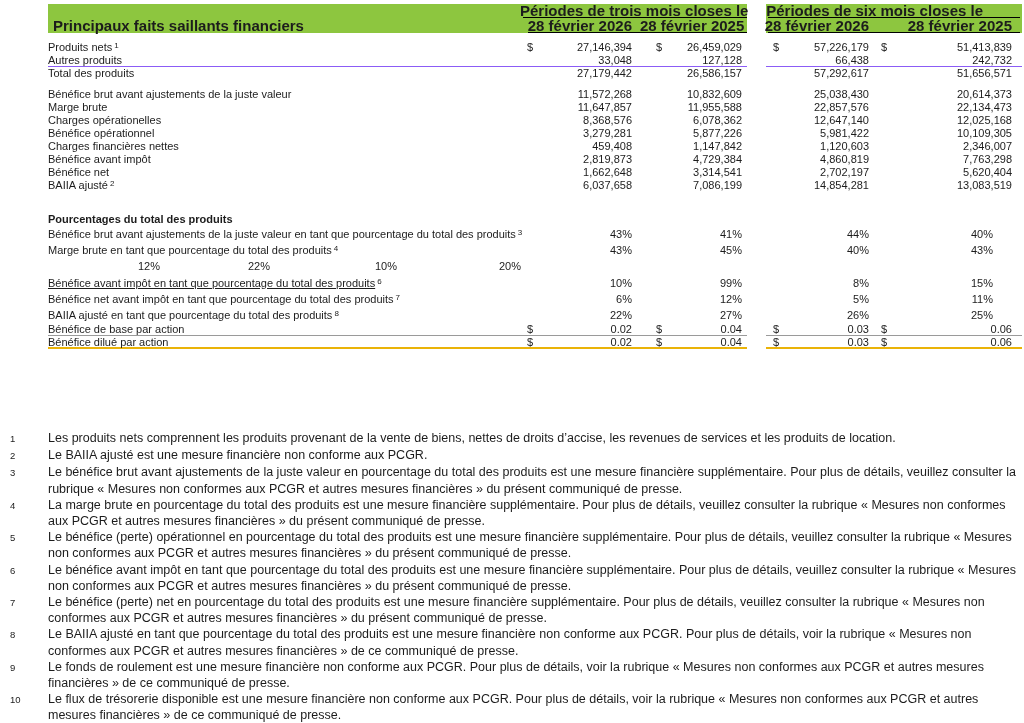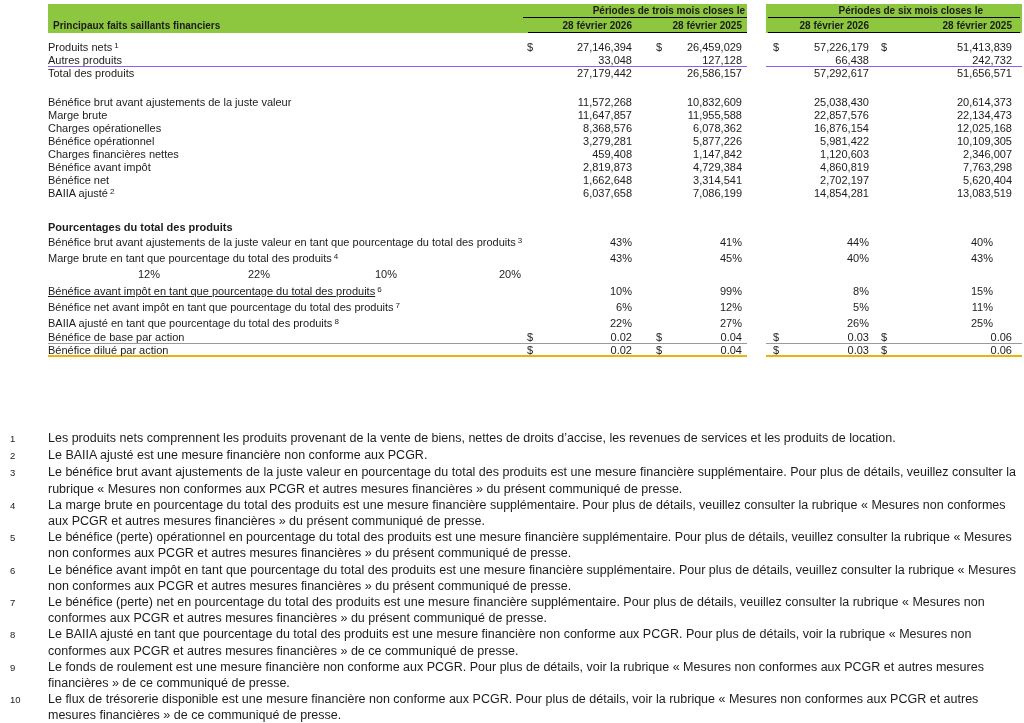--- a/index.html
+++ b/index.html
@@ -9,21 +9,21 @@
   
   .band{position:absolute;top:4px;height:29px;background:#8dc63f;}
   #band1{left:48px;width:699px;}
   #band2{left:766px;width:256px;}
   .hline{position:absolute;height:0;border-top:1px solid #000;}
   #u1a{left:523px;top:17px;width:224px;}
   #u1b{left:768px;top:17px;width:252px;}
   .bline{position:absolute;height:0;border-top:1.5px solid #000;}
   #b1a{left:528px;top:31.5px;width:219px;}
   #b1b{left:768px;top:31.5px;width:252px;}
-  .band-txt{position:absolute;font-size:10px;font-weight:bold;line-height:13px;white-space:nowrap;}
+  .band-txt{position:absolute;font-size:15px;font-weight:bold;line-height:13px;white-space:nowrap;}
   #grp1{top:4px;left:520px;width:227px;text-align:right;padding-right:2px;box-sizing:border-box;}
   #grp2{top:4px;left:729px;width:256px;text-align:right;padding-right:2px;box-sizing:border-box;}
   #ttl {top:19px;left:53px;}
   .dcol{top:19px;text-align:right;}
   #d1{left:520px;width:112px;} #d2{left:640px;width:102px;}
   #d3{left:760px;width:109px;} #d4{left:900px;width:112px;}
 
   
   #tbody{position:absolute;left:48px;top:41px;width:974px;}
   .trow{display:flex;height:13px;line-height:13px;font-size:11px;}
@@ -91,21 +91,21 @@
         <span class="c-d1"></span>
         <span class="c-v1">33,048</span>
         <span class="c-d2"></span>
         <span class="c-v2">127,128</span>
         <span class="c-gap"></span>
         <span class="c-d3"></span>
         <span class="c-v3">66,438</span>
         <span class="c-d4"></span>
         <span class="c-v4">242,732</span>
       </div>
-      <div class="trow" style="margin-bottom: 16px;">
+      <div class="trow" style="margin-bottom: 8px;">
         <span class="c-label"><span style="display: inline;">Total des produits</span></span>
         <span class="c-d1"></span>
         <span class="c-v1">27,179,442</span>
         <span class="c-d2"></span>
         <span class="c-v2">26,586,157</span>
         <span class="c-gap"></span>
         <span class="c-d3"></span>
         <span class="c-v3">57,292,617</span>
         <span class="c-d4"></span>
         <span class="c-v4">51,656,571</span>
@@ -135,21 +135,21 @@
         <span class="c-v4">22,134,473</span>
       </div>
       <div class="trow">
         <span class="c-label"><span style="display: inline;">Charges opérationelles</span></span>
         <span class="c-d1"></span>
         <span class="c-v1">8,368,576</span>
         <span class="c-d2"></span>
         <span class="c-v2">6,078,362</span>
         <span class="c-gap"></span>
         <span class="c-d3"></span>
-        <span class="c-v3">16,876,154</span>
+        <span class="c-v3">12,647,140</span>
         <span class="c-d4"></span>
         <span class="c-v4">12,025,168</span>
       </div>
       <div class="trow">
         <span class="c-label"><span style="display: inline;">Bénéfice opérationnel</span></span>
         <span class="c-d1"></span>
         <span class="c-v1">3,279,281</span>
         <span class="c-d2"></span>
         <span class="c-v2">5,877,226</span>
         <span class="c-gap"></span>

